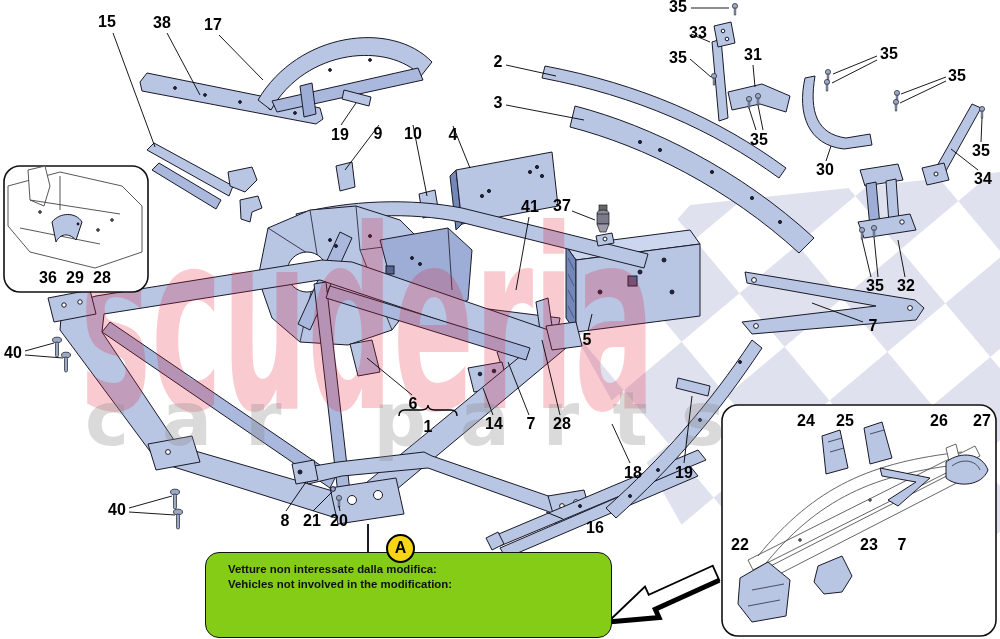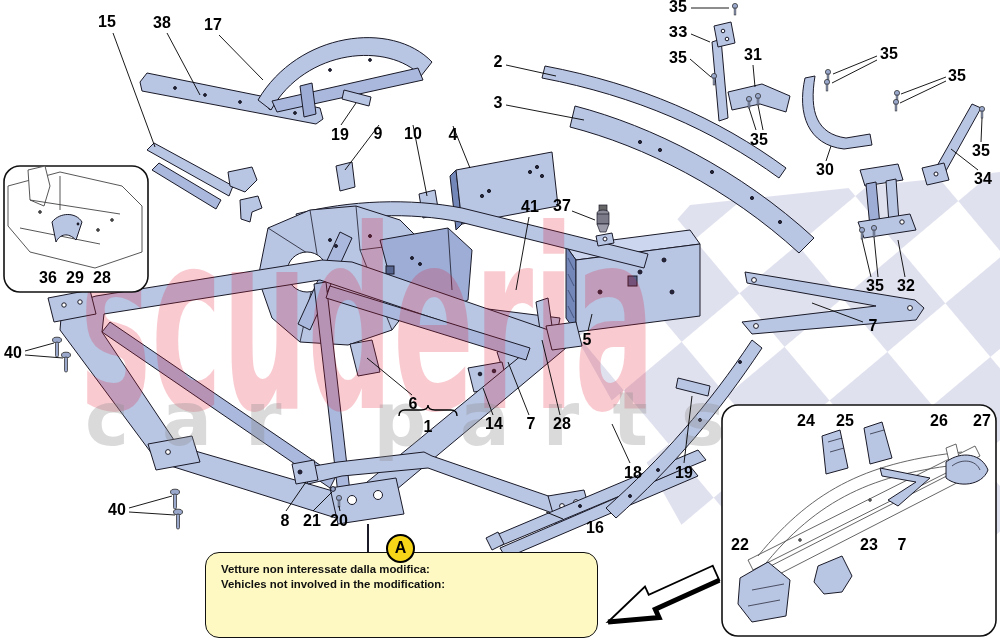--- a/index.html
+++ b/index.html
@@ -2,22 +2,22 @@
 <html><head>
 <meta charset="utf-8">
 <style>
   html,body{margin:0;padding:0;background:#fff;}
   .stage{position:relative;width:1000px;height:639px;background:#ffffff;overflow:hidden;
          font-family:"Liberation Sans",sans-serif;}
   .stage svg{position:absolute;left:0;top:0;}
   .callout-layer{position:absolute;left:0;top:0;width:1000px;height:639px;pointer-events:none;}
   .callout{position:absolute;transform:translate(-50%,-50%);font-weight:bold;font-size:16px;
            color:#000;white-space:nowrap;letter-spacing:0;}
-  .notebox{position:absolute;left:205px;top:552px;width:361px;height:66px;background:#fef9c3;
-           border:1.6px solid #111;border-radius:14px;padding:9px 15px;z-index:6;}
+  .notebox{position:absolute;left:205px;top:552px;width:361px;height:66px;background:#84cc16;
+           border:1.6px solid #111;border-radius:14px;padding:9px 22px;z-index:6;}
   .notebox .nline{font-size:11.4px;font-weight:bold;color:#111;line-height:15.2px;white-space:nowrap;}
   .badge-a{position:absolute;left:386px;top:534px;width:25px;height:25px;border-radius:50%;
            background:#f6d417;border:2.2px solid #000;color:#000;font-weight:bold;font-size:16px;
            text-align:center;line-height:24px;z-index:7;}
 </style>
 </head>
 <body>
 
 <div class="stage">
 
@@ -368,21 +368,21 @@
       <div class="callout" style="left: 107px; top: 22px;">15</div>
       <div class="callout" style="left: 162px; top: 23px;">38</div>
       <div class="callout" style="left: 213px; top: 25px;">17</div>
       <div class="callout" style="left: 340px; top: 135px;">19</div>
       <div class="callout" style="left: 378px; top: 134px;">9</div>
       <div class="callout" style="left: 413px; top: 134px;">10</div>
       <div class="callout" style="left: 453px; top: 135px;">4</div>
       <div class="callout" style="left: 498px; top: 62px;">2</div>
       <div class="callout" style="left: 498px; top: 103px;">3</div>
       <div class="callout" style="left: 678px; top: 7px;">35</div>
-      <div class="callout" style="left: 678px; top: 33px; font-family: Liberation Mono, monospace;">33</div>
+      <div class="callout" style="left: 698px; top: 33px;">33</div>
       <div class="callout" style="left: 678px; top: 58px;">35</div>
       <div class="callout" style="left: 753px; top: 55px;">31</div>
       <div class="callout" style="left: 759px; top: 140px;">35</div>
       <div class="callout" style="left: 889px; top: 54px;">35</div>
       <div class="callout" style="left: 957px; top: 76px;">35</div>
       <div class="callout" style="left: 825px; top: 170px;">30</div>
       <div class="callout" style="left: 981px; top: 151px;">35</div>
       <div class="callout" style="left: 983px; top: 179px;">34</div>
       <div class="callout" style="left: 875px; top: 286px;">35</div>
       <div class="callout" style="left: 906px; top: 286px;">32</div>

